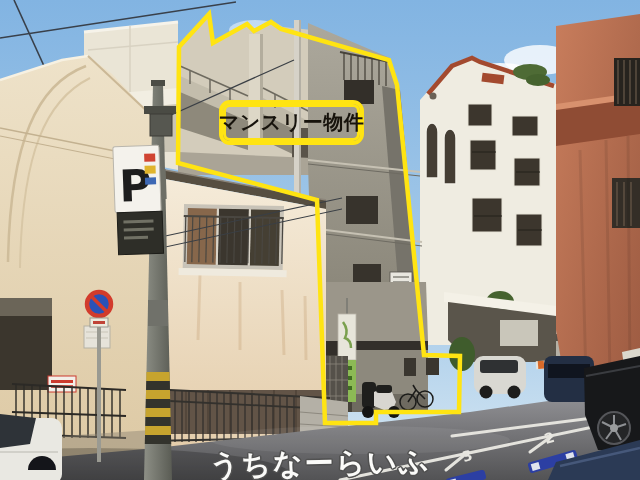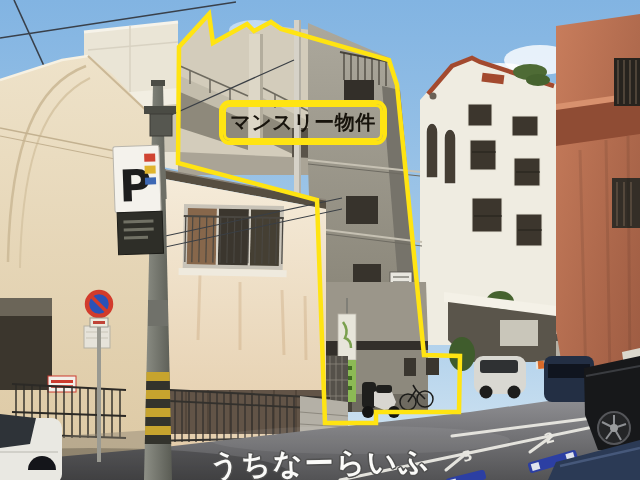--- a/index.html
+++ b/index.html
@@ -1,20 +1,20 @@
 <!DOCTYPE html>
 <html><head>
 <meta charset="utf-8">
 <style>
   html,body{margin:0;padding:0;background:#222;}
   .stage{position:relative;width:640px;height:480px;overflow:hidden;
          font-family:"DejaVu Sans","Liberation Sans",sans-serif;background:#a8c8e4;}
   .stage svg{position:absolute;left:0;top:0;display:block;}
   
-  .label-outer{position:absolute;left:219px;top:100px;width:168px;height:45px;
+  .label-outer{position:absolute;left:219px;top:100px;width:145px;height:45px;
                border:4px solid #ffe412;border-radius:11px;padding:0;box-sizing:border-box;}
   .label-inner{width:100%;height:100%;box-sizing:border-box;border:3px solid #ffe412;
                border-radius:7px;display:flex;align-items:center;justify-content:center;}
   .label-text{font-size:20px;font-weight:900;color:#17130c;letter-spacing:.5px;white-space:nowrap;}
   
   .watermark{position:absolute;left:0;bottom:2px;width:100%;text-align:center;pointer-events:none;}
   .wm-brand{display:block;font-size:29px;font-weight:900;color:#fbfbf9;letter-spacing:2px;
             transform:rotate(-1deg);line-height:1.05;
             text-shadow:-1.5px 0 #515151,1.5px 0 #515151,0 -1.5px #515151,0 1.5px #515151,
                         -1px -1px #515151,1px 1px #515151,1px -1px #515151,-1px 1px #515151;}

